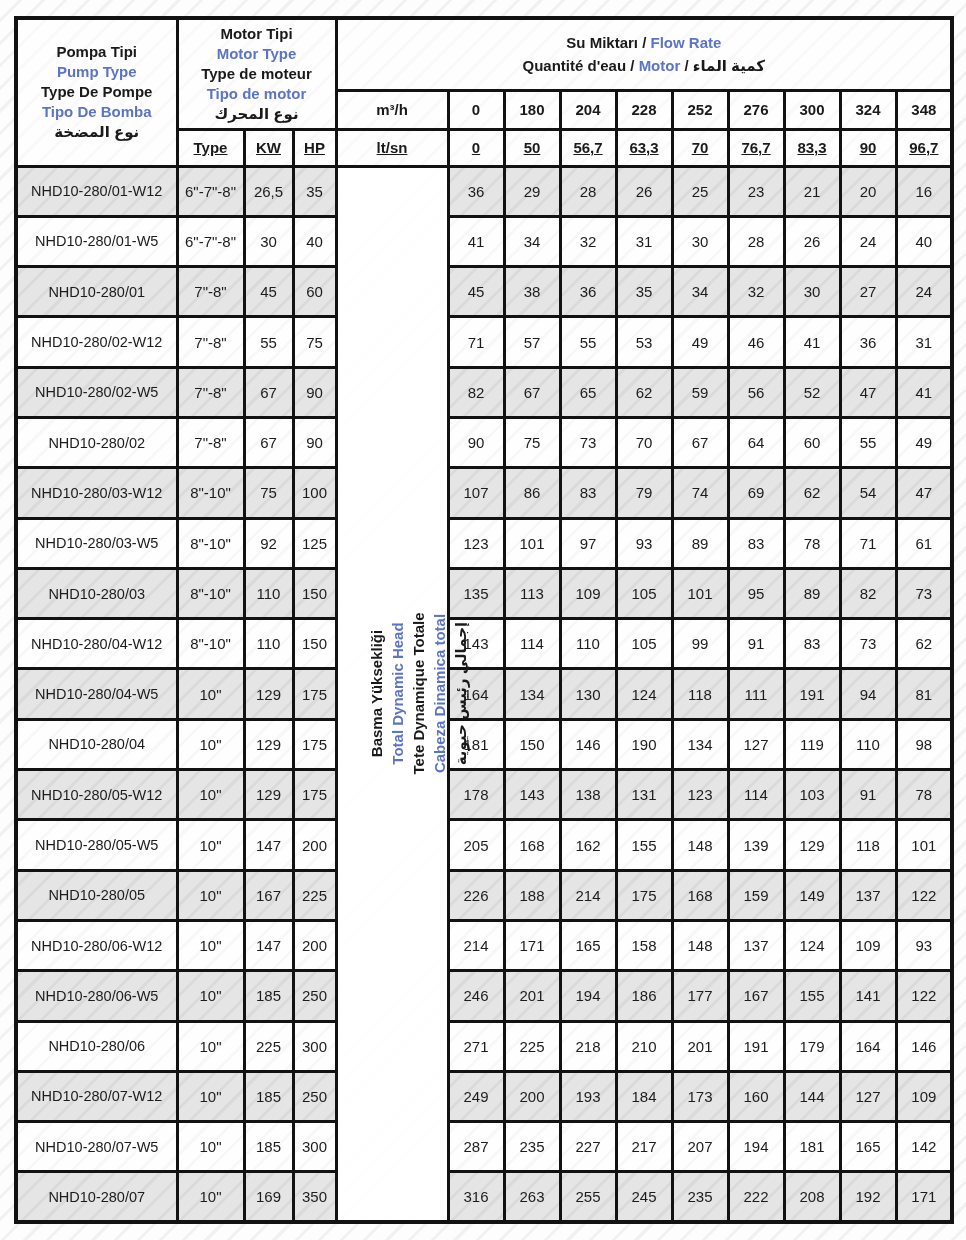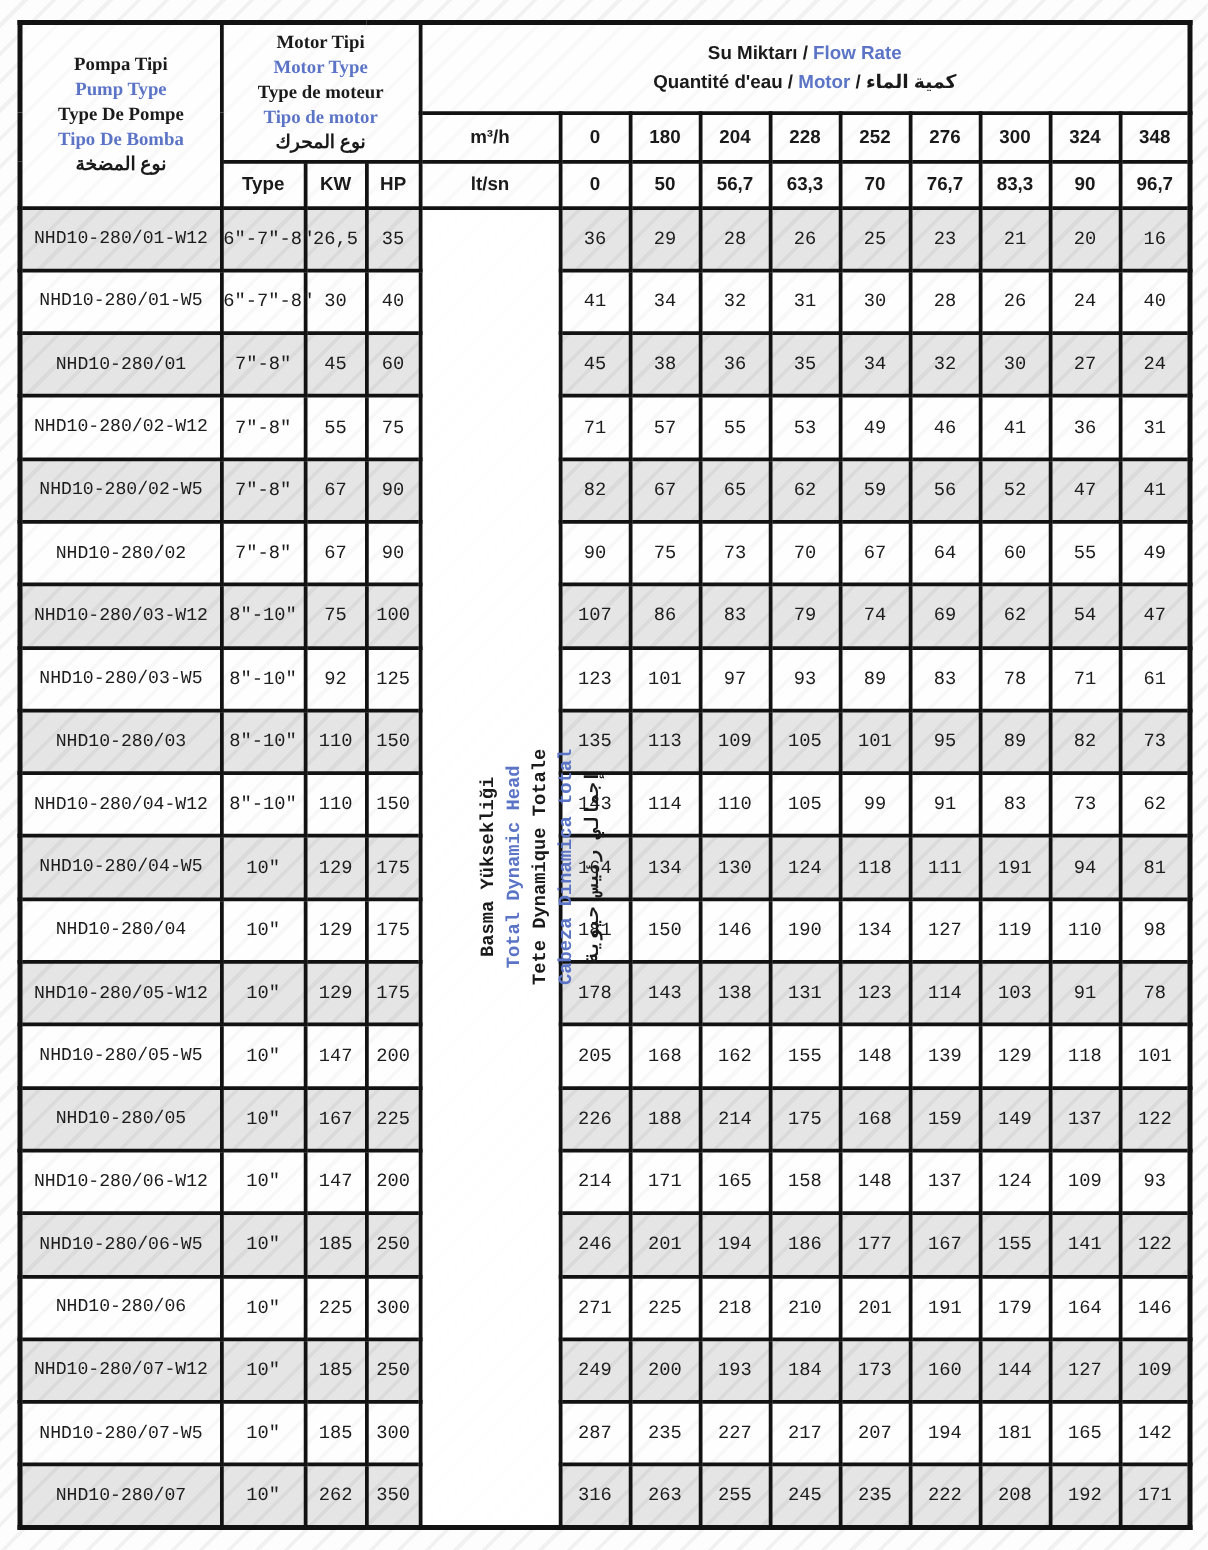--- a/index.html
+++ b/index.html
@@ -34,25 +34,25 @@
   }
   col.c-name { width: 161px; }
   col.c-type { width: 67px; }
   col.c-kw   { width: 49px; }
   col.c-hp   { width: 43px; }
   col.c-vert { width: 112px; }
   col.c-val  { width: 56px; }
 
   tr.hr1 { height: 72px; }
   tr.hr2 { height: 39px; }
-  tr.hr3 { height: 37px; }
-  tbody tr { height: 50.3px; font-family: Liberation Mono, monospace; }
+  tr.hr3 { height: 37px; text-decoration: underline; }
+  tbody tr { height: 50.3px; }
 
   thead th { font-weight: bold; font-size: 15px; background: rgba(255,255,255,0.55); }
-  .hline { line-height: 20px; white-space: nowrap; font-family: Liberation Serif, serif; }
+  .hline { line-height: 20px; white-space: nowrap; }
   .tline { line-height: 23px; white-space: nowrap; }
   .blue  { color: var(--accent); }
   .black { color: var(--ink); }
 
   tbody td { font-size: 15px; color: #1c1c1c; background: rgba(255,255,255,0.45); }
   tbody td.name-cell { font-size: 14.5px; }
   tbody tr.alt td { background: rgba(0,0,0,0.094); }
 
   td.vert-cell, tbody tr.alt td.vert-cell { background: rgba(255,255,255,0.92); }
   .vrot {
@@ -436,21 +436,21 @@
           <td>217</td>
           <td>207</td>
           <td>194</td>
           <td>181</td>
           <td>165</td>
           <td>142</td>
         </tr>
         <tr class="alt">
           <td class="name-cell">NHD10-280/07</td>
           <td>10"</td>
-          <td>262</td>
+          <td>169</td>
           <td>350</td>
           <td>316</td>
           <td>263</td>
           <td>255</td>
           <td>245</td>
           <td>235</td>
           <td>222</td>
           <td>208</td>
           <td>192</td>
           <td>171</td>

